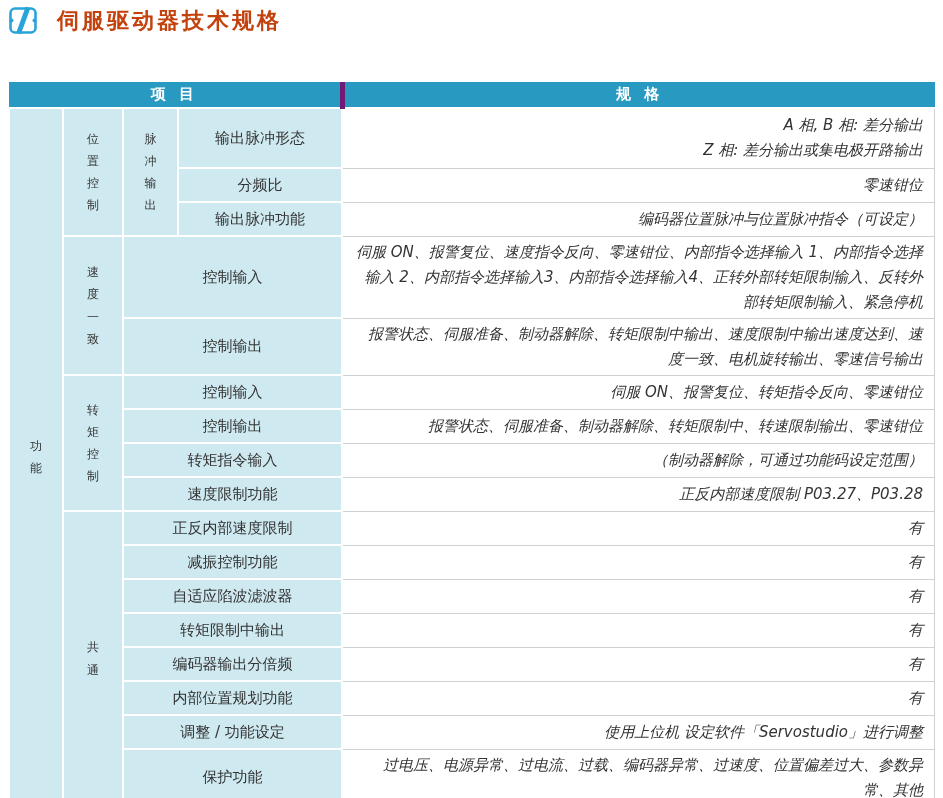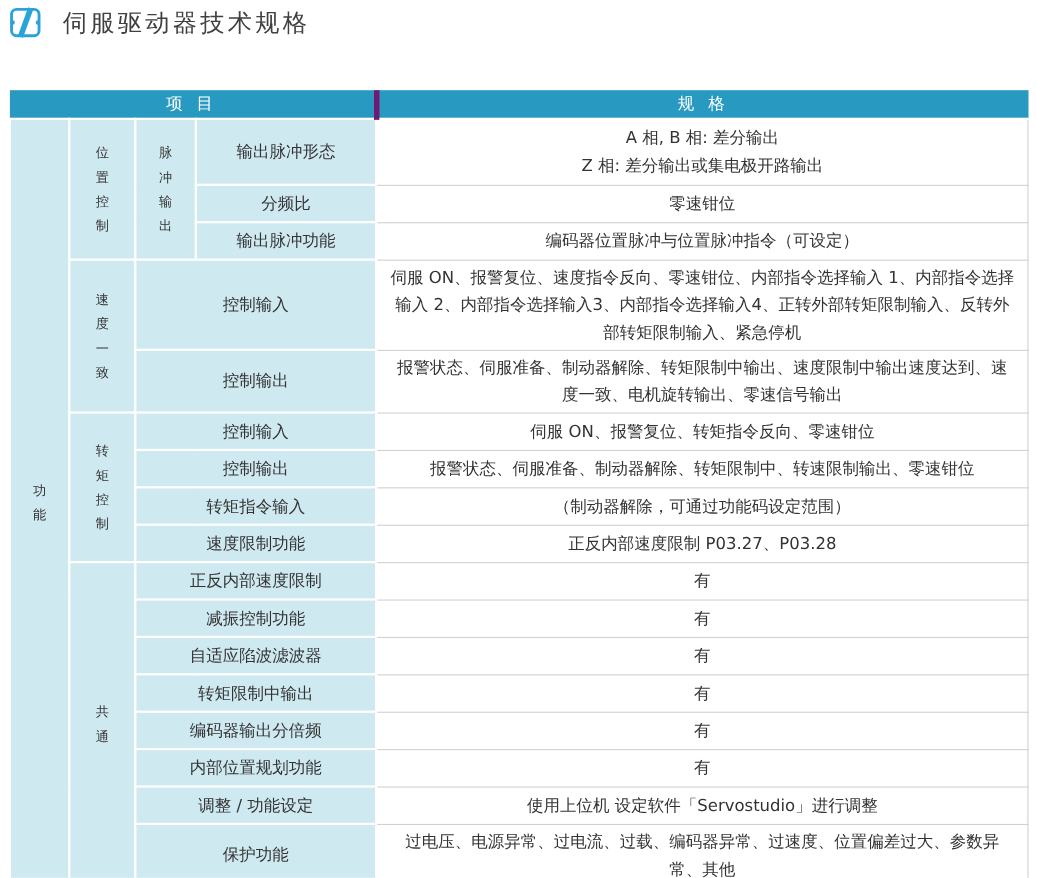--- a/index.html
+++ b/index.html
@@ -21,37 +21,37 @@
     top: 5px;
     left: 8px;
     display: flex;
     align-items: center;
     gap: 19px;
   }
   .title-icon { display: block; line-height: 0; }
   h1.page-title {
     margin: 0;
     font-size: 22px;
-    font-weight: normal;
-    color: #404040;
+    font-weight: bold;
+    color: #c2410c;
     letter-spacing: 3px;
   }
   
   table.spec-table {
     position: absolute;
     top: 82px;
     left: 8px;
     width: 927px;
     border-collapse: collapse;
     table-layout: fixed;
   }
   th {
     background: #2899c0;
     color: #ffffff;
-    font-weight: normal;
+    font-weight: bold;
     font-size: 15px;
     height: 26px;
     letter-spacing: 4px;
     padding: 0;
     border: none;
     border-bottom: 2px solid #ffffff;
     text-align: center;
     vertical-align: middle;
   }
   th.spec-head { border-left: 5px solid #701a75; }
@@ -66,21 +66,22 @@
     vertical-align: middle;
     padding: 0 2px;
   }
   td.spec {
     background: #ffffff;
     border: 1px solid #cdd2d3;
     padding: 3px 11px;
     line-height: 25px;
     vertical-align: middle;
     white-space: pre-line;
-    text-align: center;
+    text-align: right;
+    font-style: italic;
   }
   .vtext {
     display: inline-block;
     width: 17px;
     font-size: 12px;
     line-height: 1.85;
     word-break: break-all;
   }
   tr.h60 { height: 60px; }
   tr.h34 { height: 34px; }

